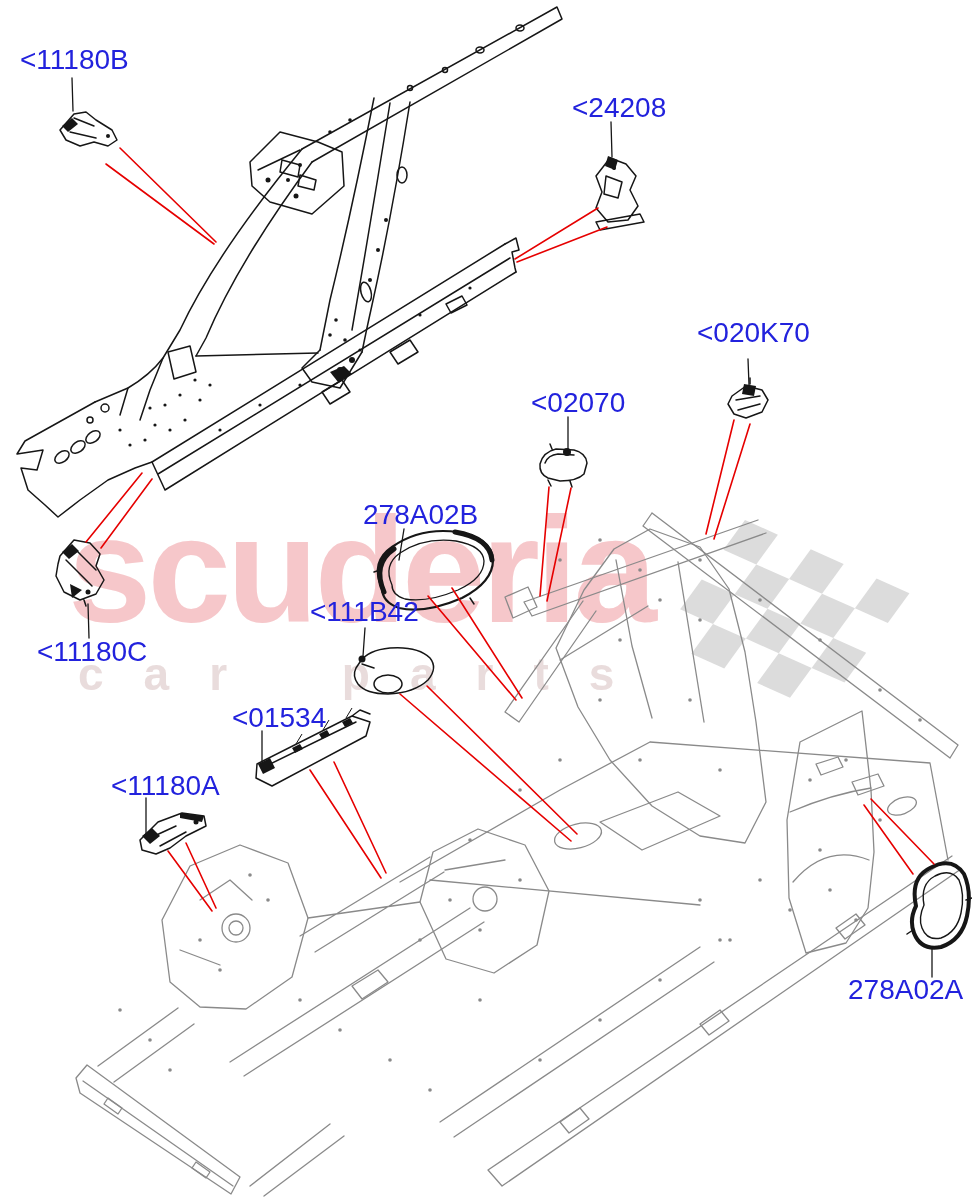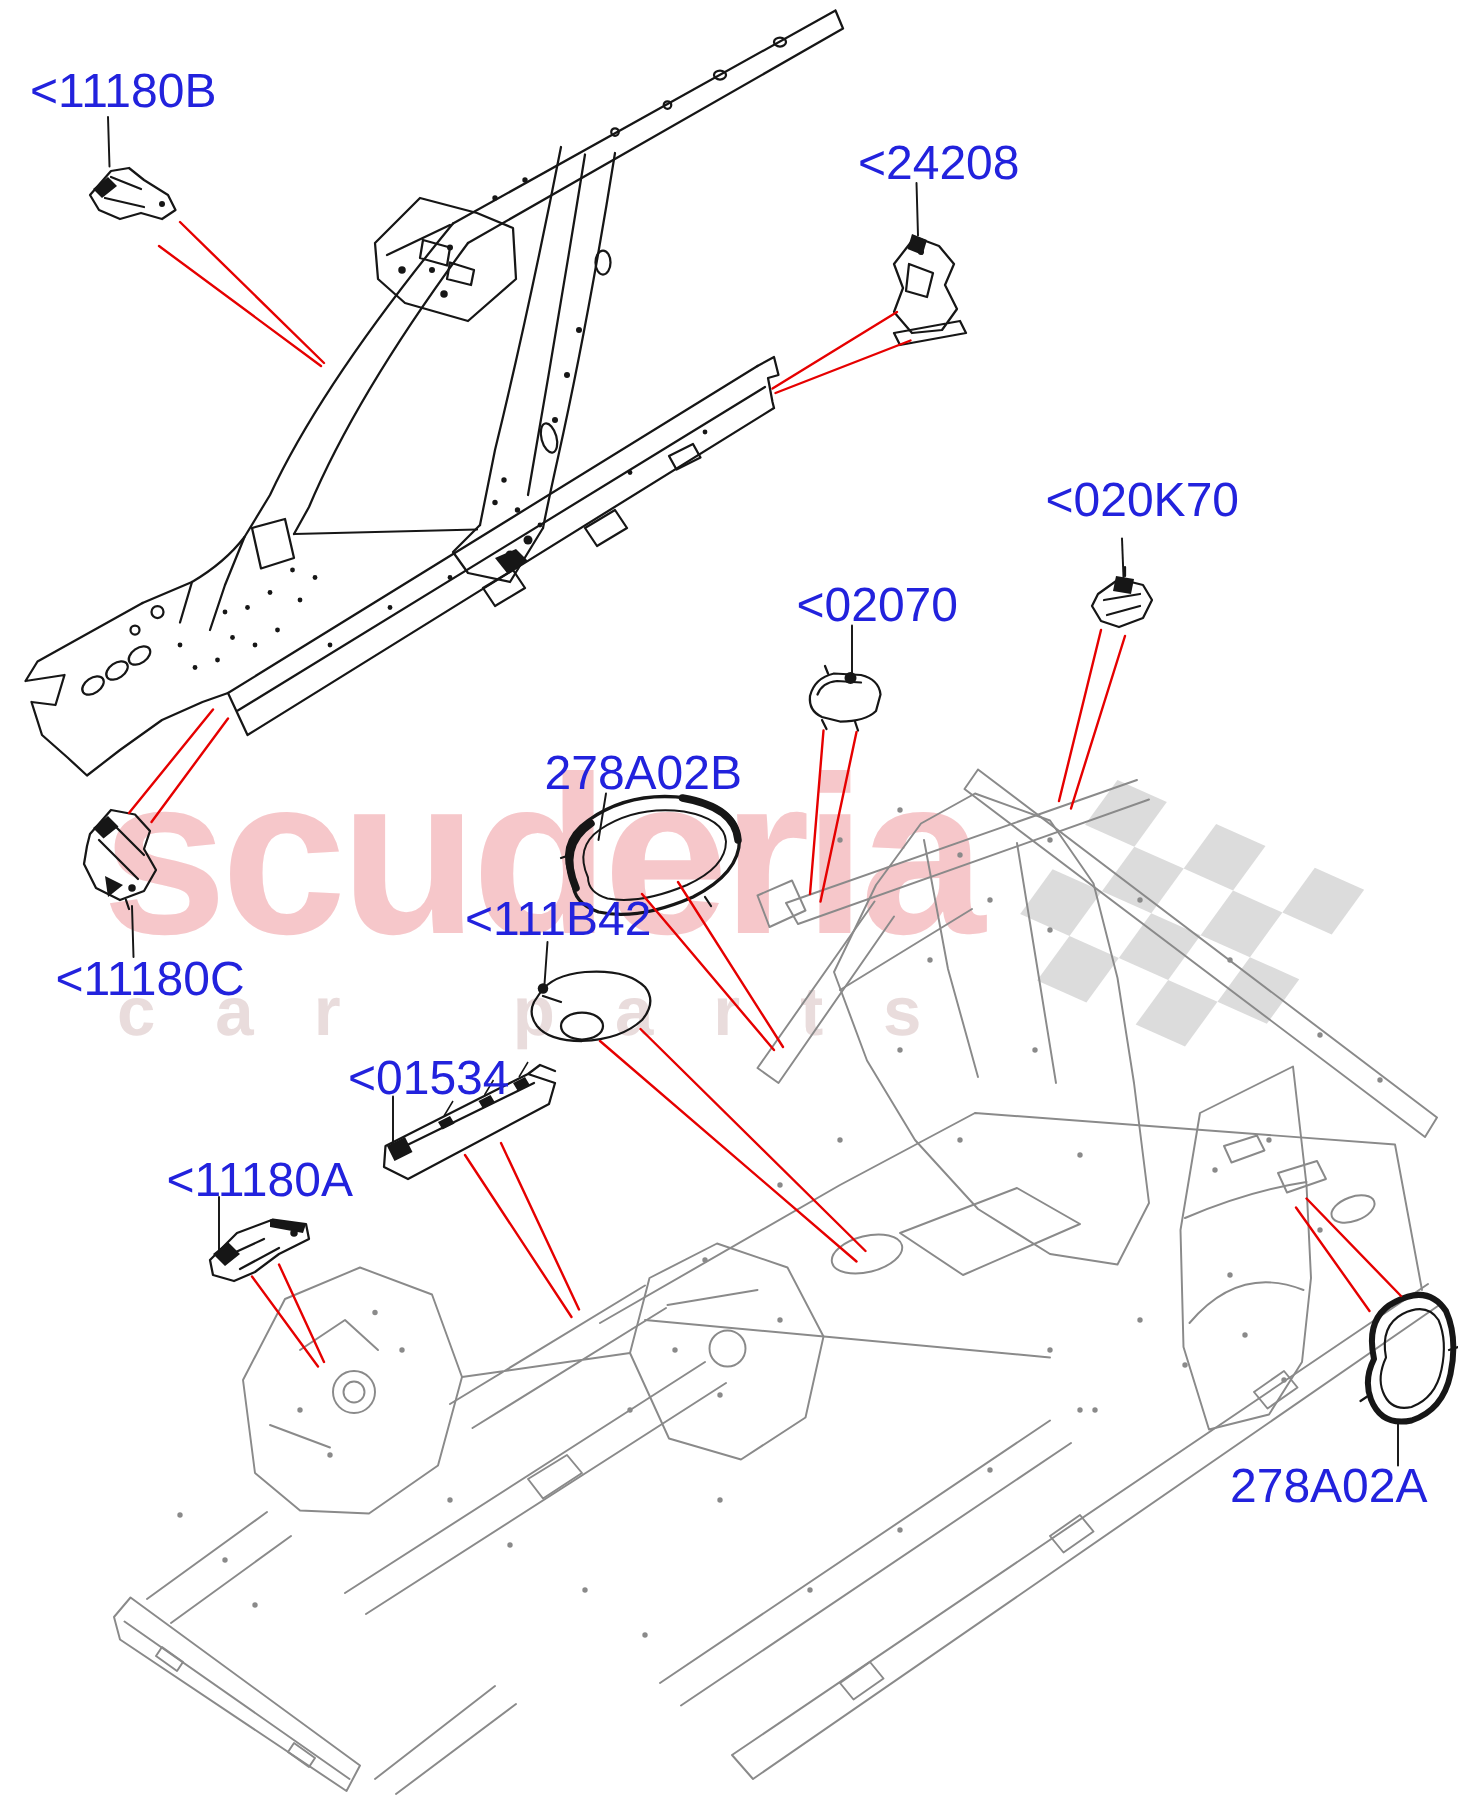--- a/index.html
+++ b/index.html
@@ -4,21 +4,21 @@
 <style>
   :root{
     --label-blue:#2222dd; --leader-red:#e60000; --art-black:#161616;
     --art-gray:#8a8a8a; --watermark-pink:#f6c7ca; --watermark-pink2:#e9dcdc;
     --flag-gray:#dcdcdc;
   }
   html,body{margin:0;padding:0;background:#ffffff;}
   #stage{position:relative;width:972px;height:1200px;background:#ffffff;overflow:hidden;
          font-family:"Liberation Sans", sans-serif;}
   #art{position:absolute;left:0;top:0;}
-  .part-label{position:absolute;font-size:32px;line-height:24px;color:var(--label-blue);
+  .part-label{position:absolute;font-size:28px;line-height:24px;color:var(--label-blue);
               white-space:pre;letter-spacing:0px;}
   .stroke-black{stroke:var(--art-black);fill:none;stroke-width:1.5;stroke-linejoin:round;stroke-linecap:round;}
   .stroke-black-thin{stroke:var(--art-black);fill:none;stroke-width:1;stroke-linejoin:round;}
   .stroke-gray{stroke:var(--art-gray);fill:none;stroke-width:1.3;stroke-linejoin:round;stroke-linecap:round;}
   .fill-black{fill:var(--art-black);stroke:none;}
   .fill-gray{fill:var(--art-gray);stroke:none;}
   .red-lines{stroke:var(--leader-red);fill:none;stroke-width:1.6;stroke-linecap:round;}
   .black-leaders{stroke:var(--art-black);fill:none;stroke-width:1.3;stroke-linecap:round;}
   .wm-brand{fill:var(--watermark-pink);font-family:"Liberation Sans",sans-serif;
             font-weight:bold;font-size:150px;letter-spacing:-4px;}
@@ -294,15 +294,15 @@
 
   <div class="part-label" style="left:20px;top:48px">&lt;11180B</div>
   <div class="part-label" style="left:572px;top:96px">&lt;24208</div>
   <div class="part-label" style="left:697px;top:321px">&lt;020K70</div>
   <div class="part-label" style="left:531px;top:391px">&lt;02070</div>
   <div class="part-label" style="left:363px;top:503px">278A02B</div>
   <div class="part-label" style="left:310px;top:600px">&lt;111B42</div>
   <div class="part-label" style="left:37px;top:640px">&lt;11180C</div>
   <div class="part-label" style="left:232px;top:706px">&lt;01534</div>
   <div class="part-label" style="left:111px;top:774px">&lt;11180A</div>
-  <div class="part-label" style="left:820px;top:978px">278A02A</div>
+  <div class="part-label" style="left:848px;top:978px">278A02A</div>
 
 </div>
 
 </body></html>

